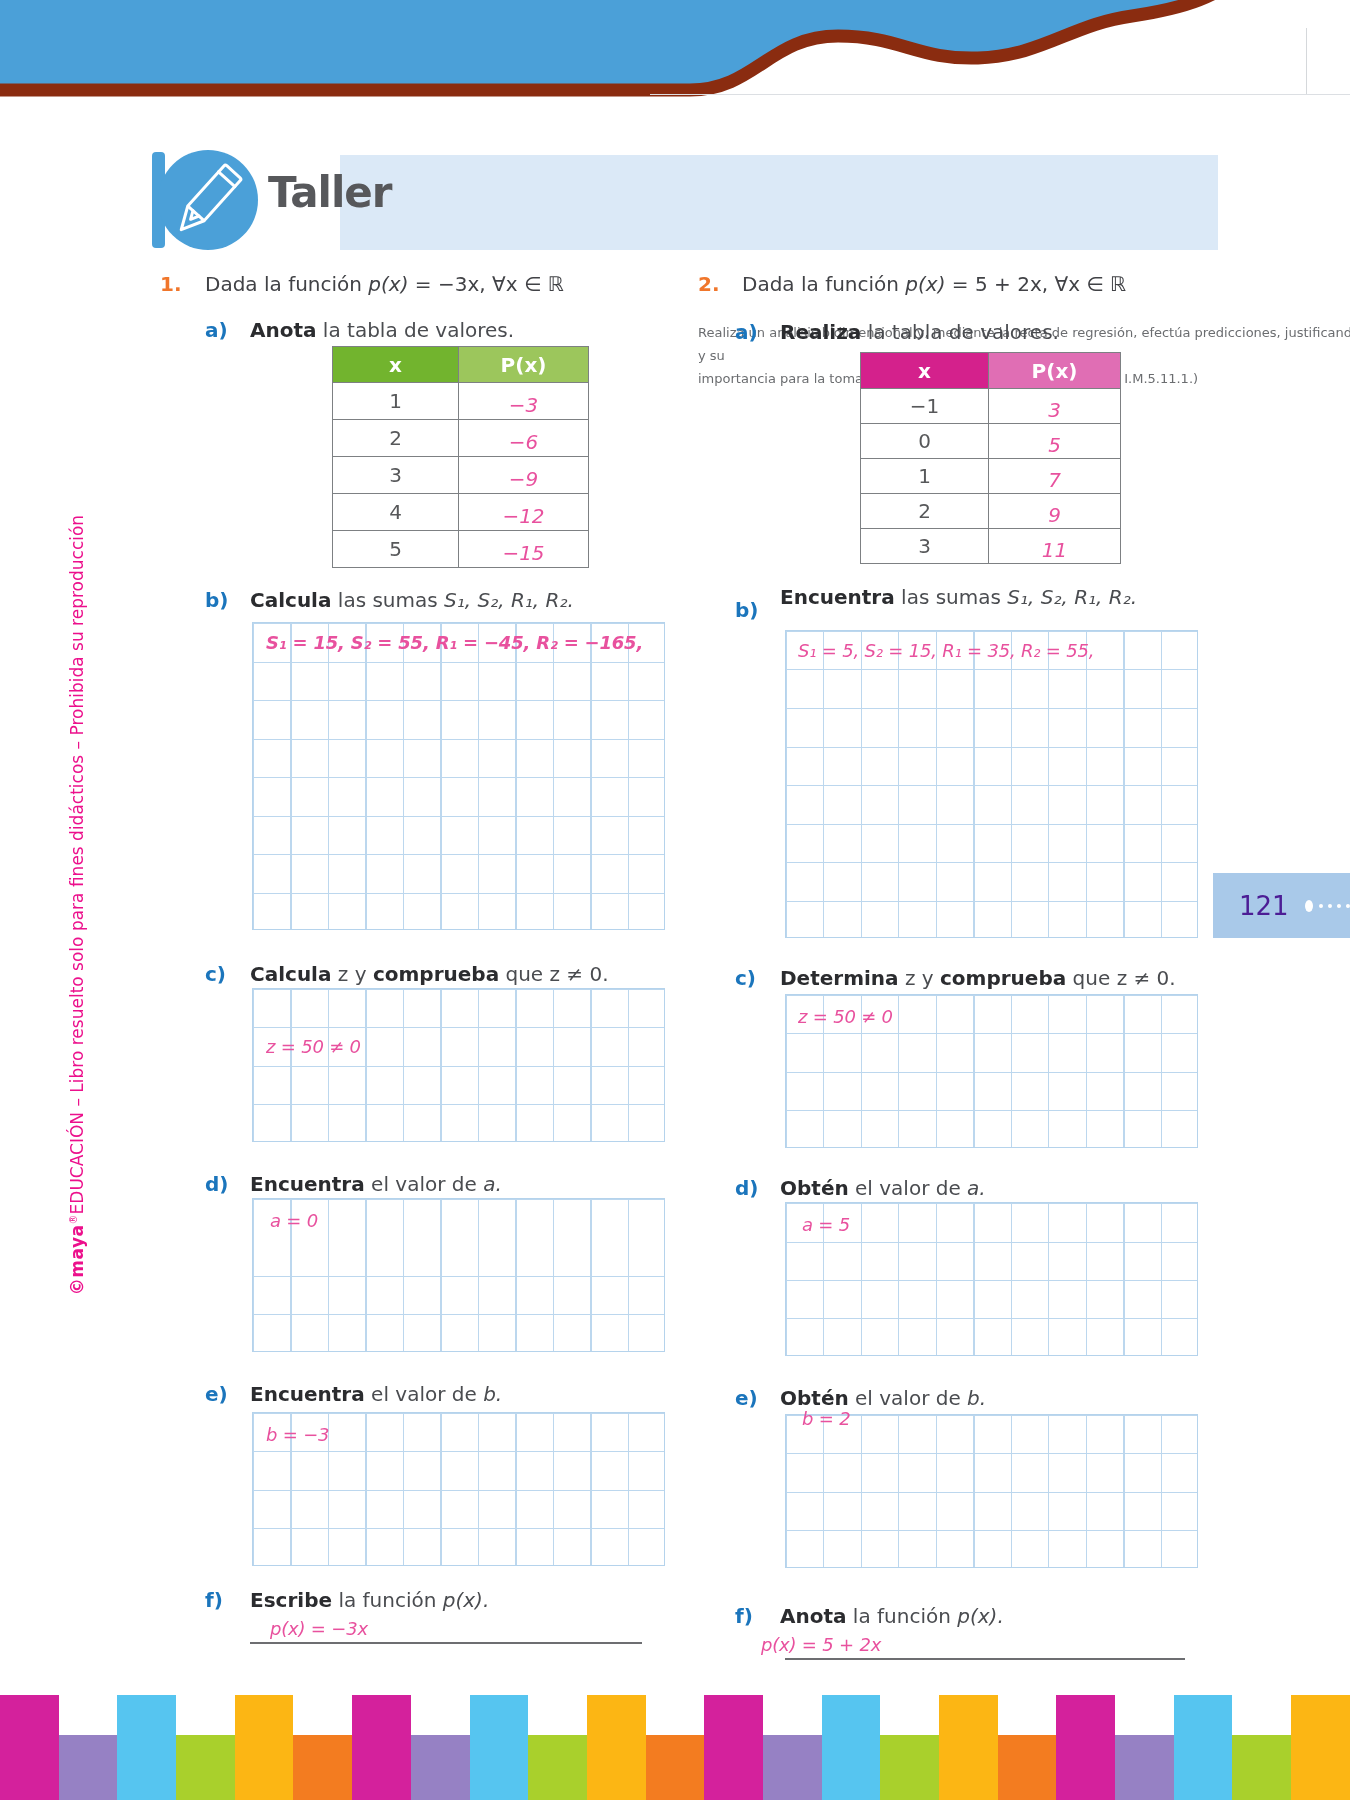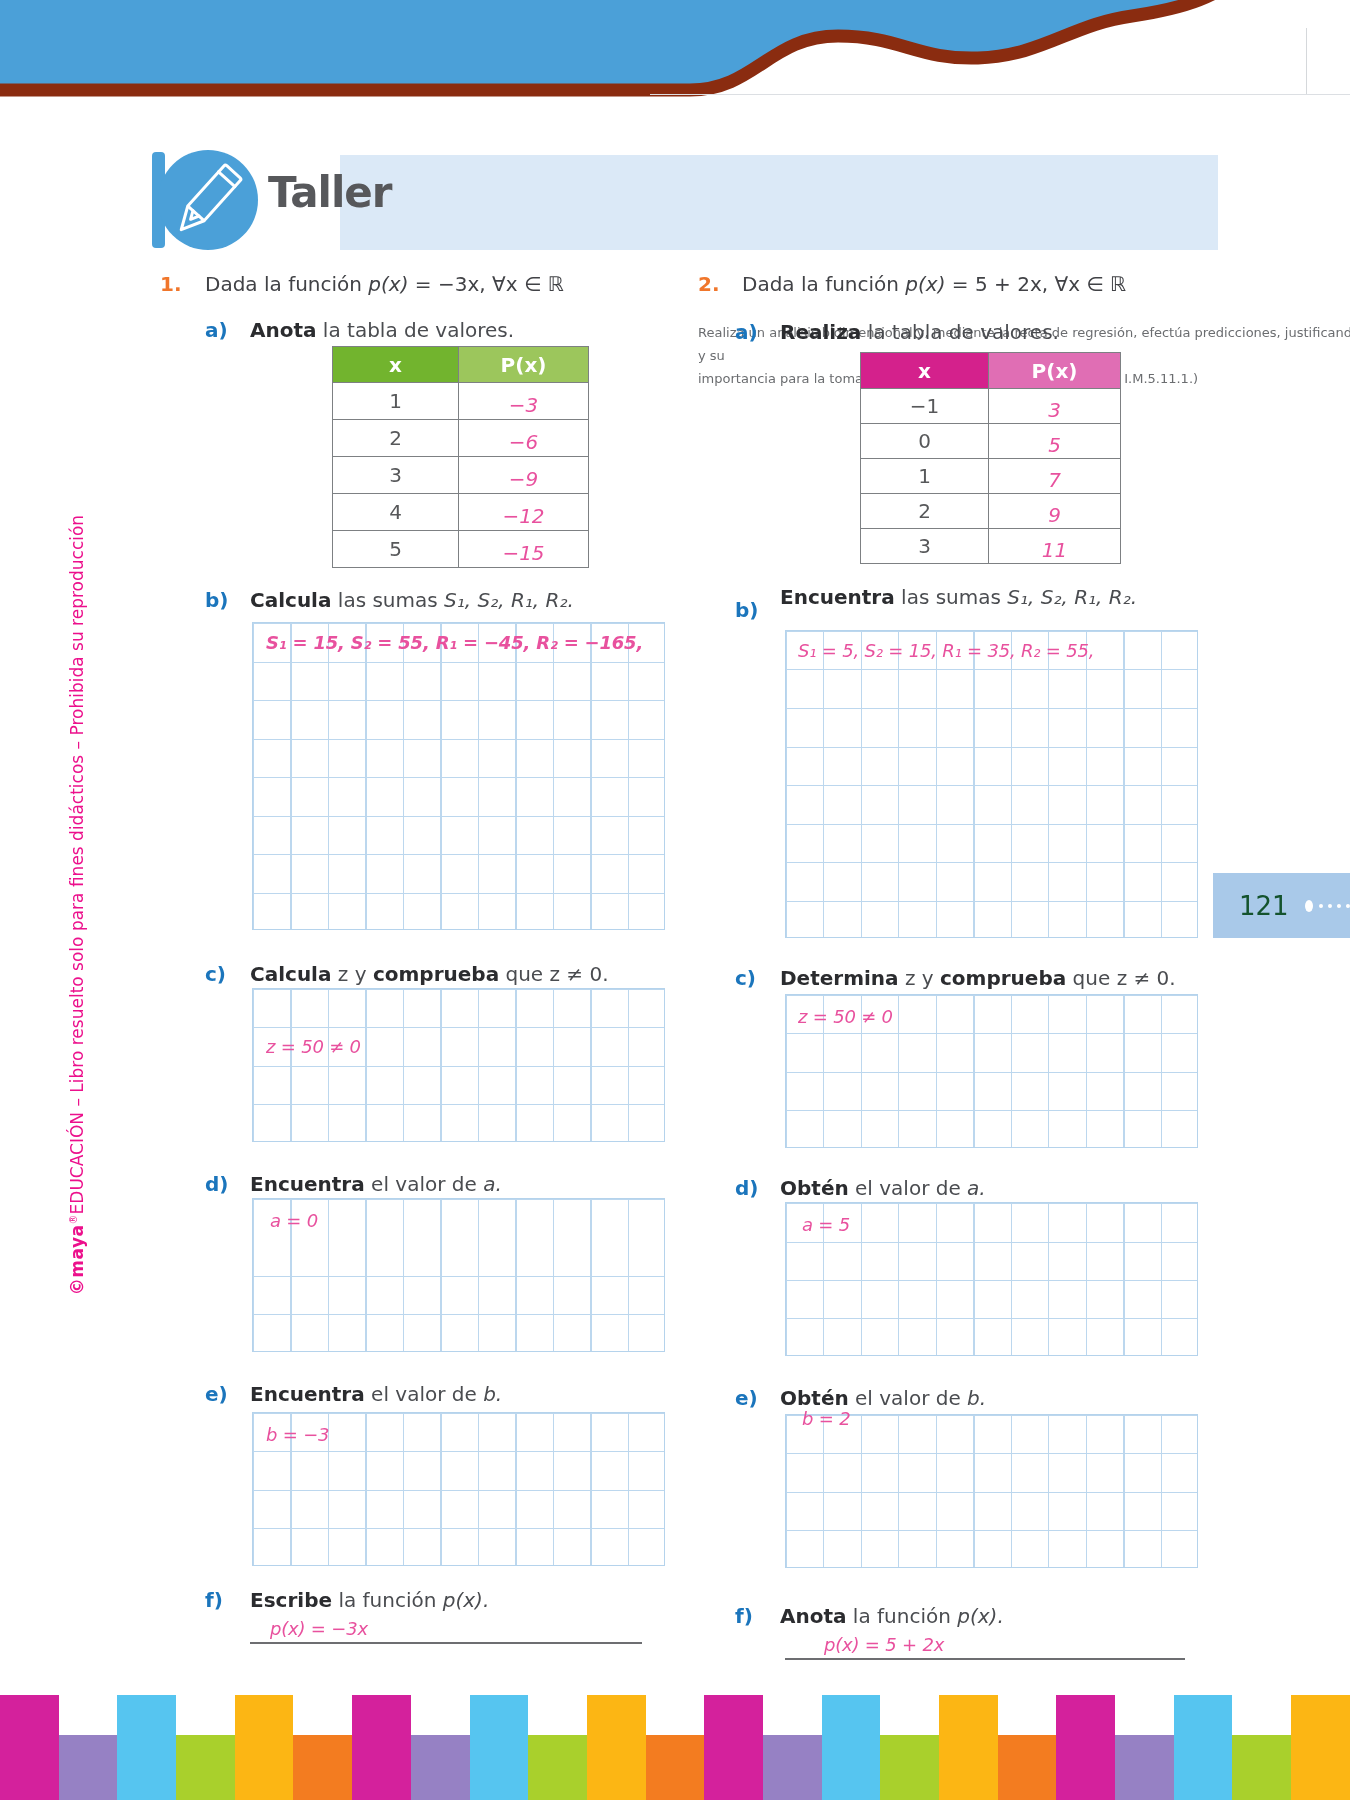--- a/index.html
+++ b/index.html
@@ -56,21 +56,21 @@
   .sidebar {
     position:absolute; left:77px; top:905px; transform:translate(-50%,-50%) rotate(-90deg);
     transform-origin:center; white-space:nowrap; font-size:17px; color:#ec108c;
   }
   .sidebar .logo { font-weight:bold; letter-spacing:0.5px; }
   .sidebar .reg { font-size:10px; vertical-align:6px; }
 
   
   .badge { position:absolute; left:1213px; top:873px; width:137px; height:65px; background:#a9c9e9;
     display:flex; align-items:center; padding-left:26px; }
-  .badge .n { font-size:26px; color:#14532d; }
+  .badge .n { font-size:26px; color:#4c1d95; }
   .badge .dot { width:12px; height:12px; border-radius:50%; background:#ffffff; margin-left:16px; }
   .badge .dots { width:46px; border-top:4px dotted #ffffff; margin-left:6px; }
 
   
   .footer { position:absolute; left:0; bottom:0; width:1350px; height:105px; display:flex; align-items:flex-end; }
   .fblock { width:58.7px; height:65px; }
   .fblock.tall { height:105px; }
 </style>
 </head>
 <body>
@@ -223,21 +223,21 @@
     <div class="grid g4" style="left:785px;top:1202px;"></div>
     <span class="answer" style="left:802px;top:1210px;">a = 5</span>
 
     <span class="letter" style="left:735px;top:1386px;">e)</span>
     <span class="stmt" style="left:780px;top:1386px;"><span class="b">Obtén</span><span> el valor de </span><span class="b"></span><span></span><span class="i">b.</span></span>
     <div class="grid g4" style="left:785px;top:1414px;"></div>
     <span class="answer" style="left:802px;top:1404px;">b = 2</span>
 
     <span class="letter" style="left:735px;top:1604px;">f)</span>
     <span class="stmt" style="left:780px;top:1604px;"><span class="b">Anota</span><span> la función </span><span class="b"></span><span></span><span class="i">p(x).</span></span>
-    <span class="answer" style="left:824px;top:1630px;text-align:center;">p(x) = 5 + 2x</span>
+    <span class="answer" style="left:761px;top:1630px;text-align:center;">p(x) = 5 + 2x</span>
     <div class="f-line" style="left:785px;top:1658px;width:400px;"></div>
   </div>
 
   <div class="sidebar"><span class="logo">©maya</span><span class="reg">®</span><span>EDUCACIÓN – Libro resuelto solo para fines didácticos – Prohibida su reproducción</span></div>
 
   <div class="badge">
     <span class="n">121</span>
     <span class="dot"></span>
     <span class="dots"></span>
   </div>

